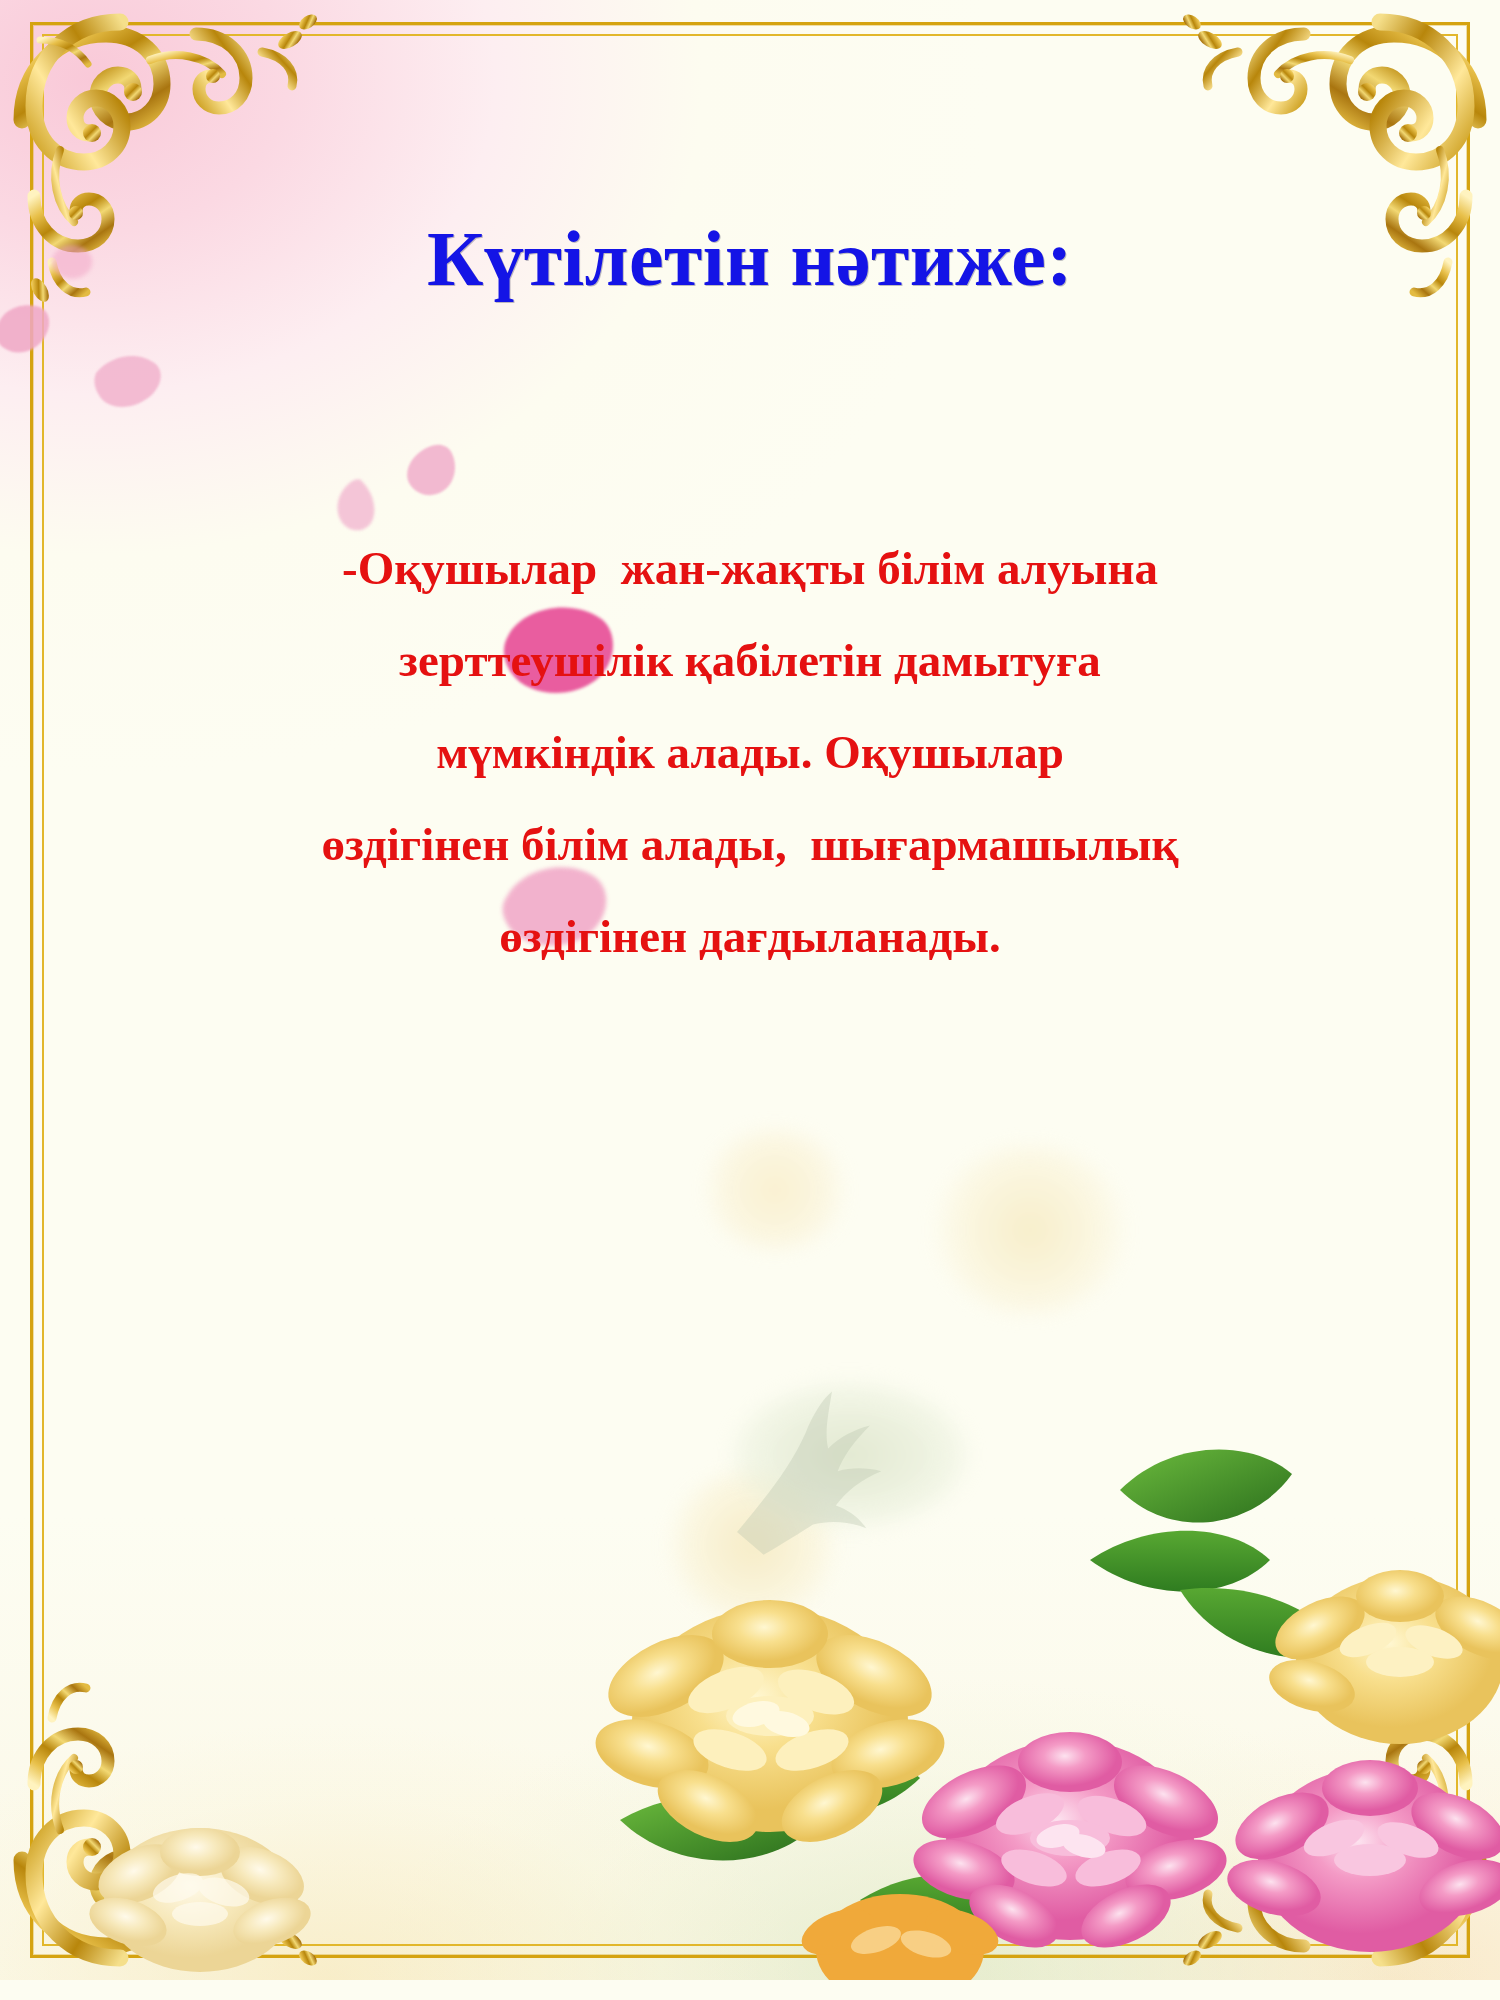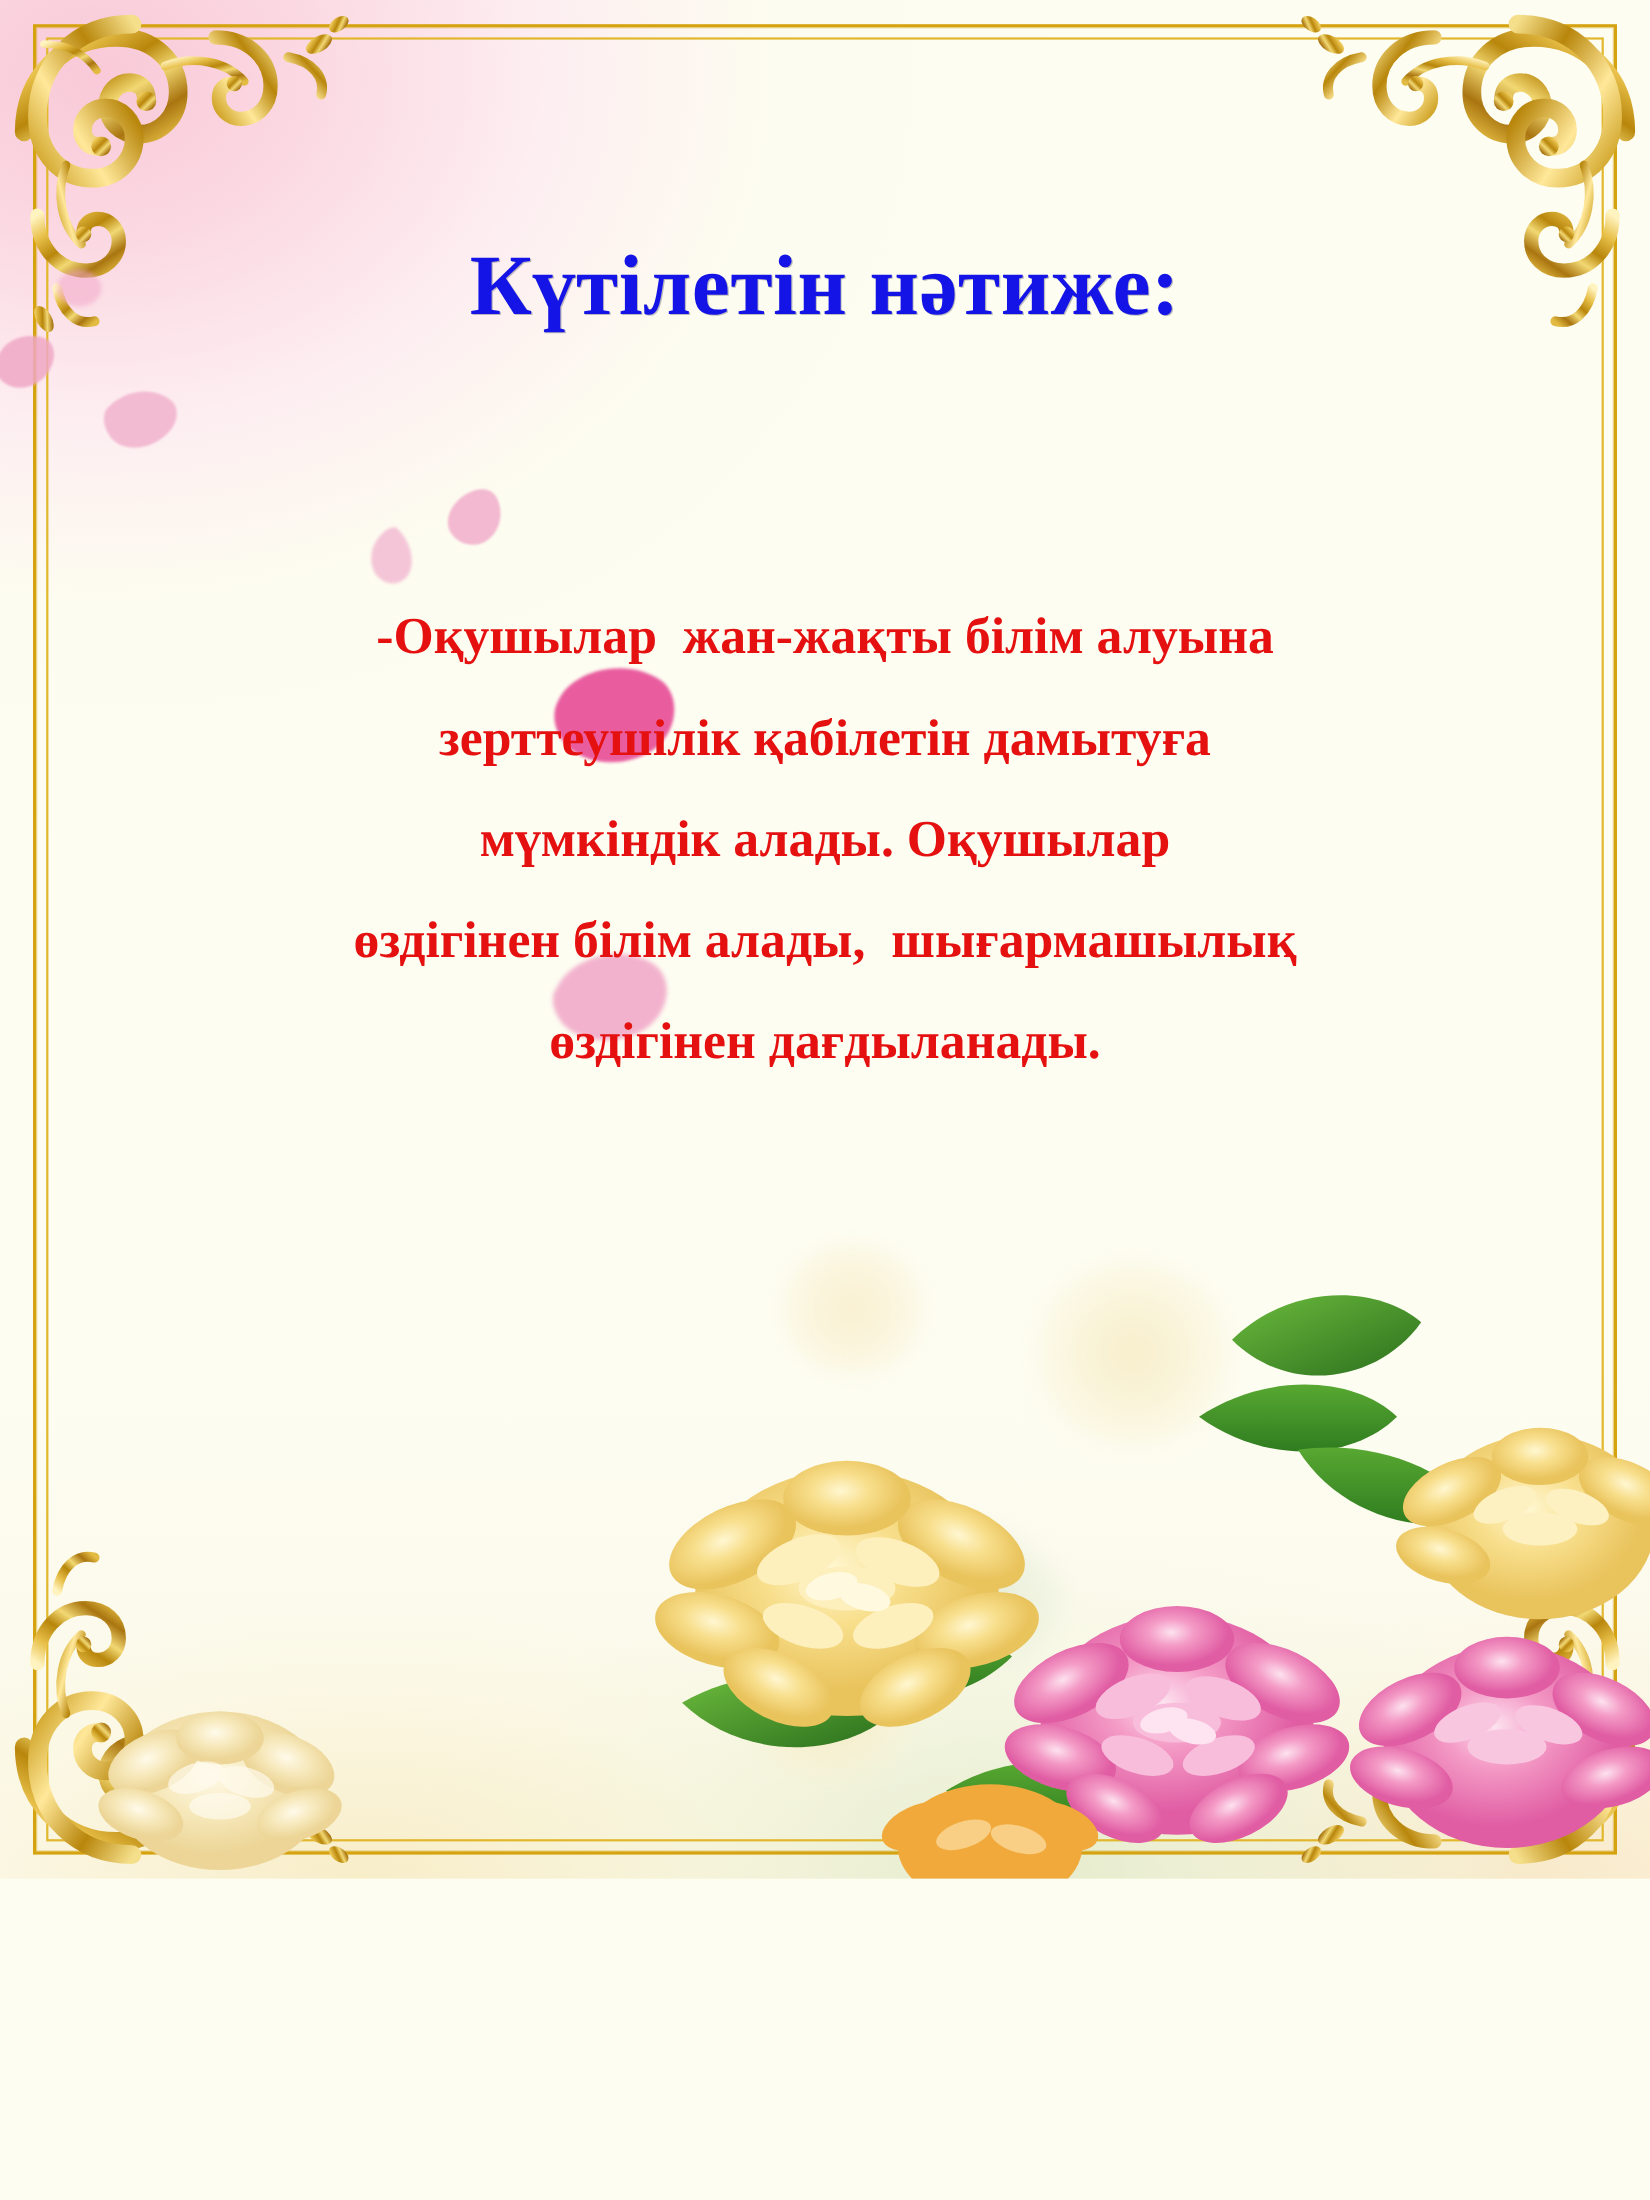--- a/index.html
+++ b/index.html
@@ -4,21 +4,21 @@
 <style>
   html,body{margin:0;padding:0;}
   body{
     width:1500px;height:2000px;
     font-family:"Liberation Serif", serif;
     overflow:hidden;
     background:#fdfdf2;
   }
   #page{
     position:relative;
-    width:1500px;height:1708px;
+    width:1500px;height:1980px;
     overflow:hidden;
     background:
       radial-gradient(ellipse 900px 700px at 6% 4%, #f9c9d8 0%, #fbd9e3 22%, #fdeef1 45%, #fdfcf0 68%, #fdfdf2 100%),
       radial-gradient(ellipse 700px 600px at 96% 3%, #fde3ea 0%, #fdf2f0 40%, #fdfdf2 75%),
       linear-gradient(175deg,#fdfaef 0%, #fdfdf2 40%, #fbfcef 100%);
   }
   
   .bottom-haze{
     position:absolute;left:0;right:0;bottom:0;height:620px;
     background:
@@ -72,21 +72,21 @@
   }
   .body-block{
     position:absolute;left:110px;right:110px;top:540px;
     text-align:center;
   }
   .body-line{
     font-size:47px;
     line-height:1.0;
     font-weight:bold;
     color:#e51111;
-    margin:16px 0 45px 0;
+    margin:5px 0 45px 0;
     white-space:pre;
   }
   .body-line:last-child{margin-bottom:0;}
 </style>
 </head>
 <body>
 
 <div id="page">
 
   <div class="bottom-haze"></div>

